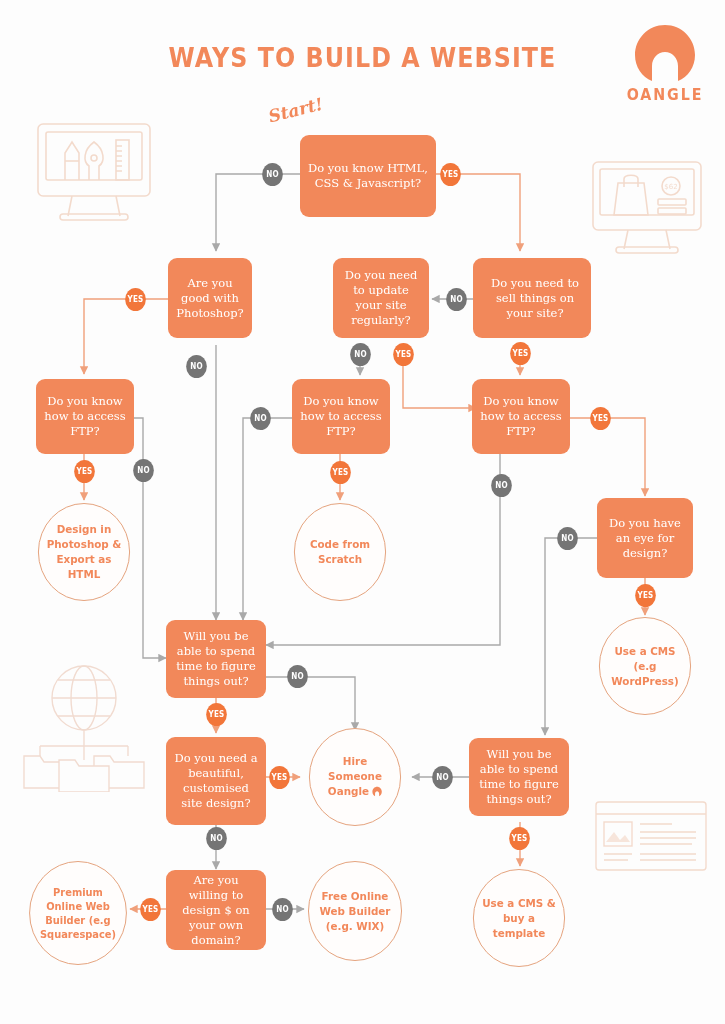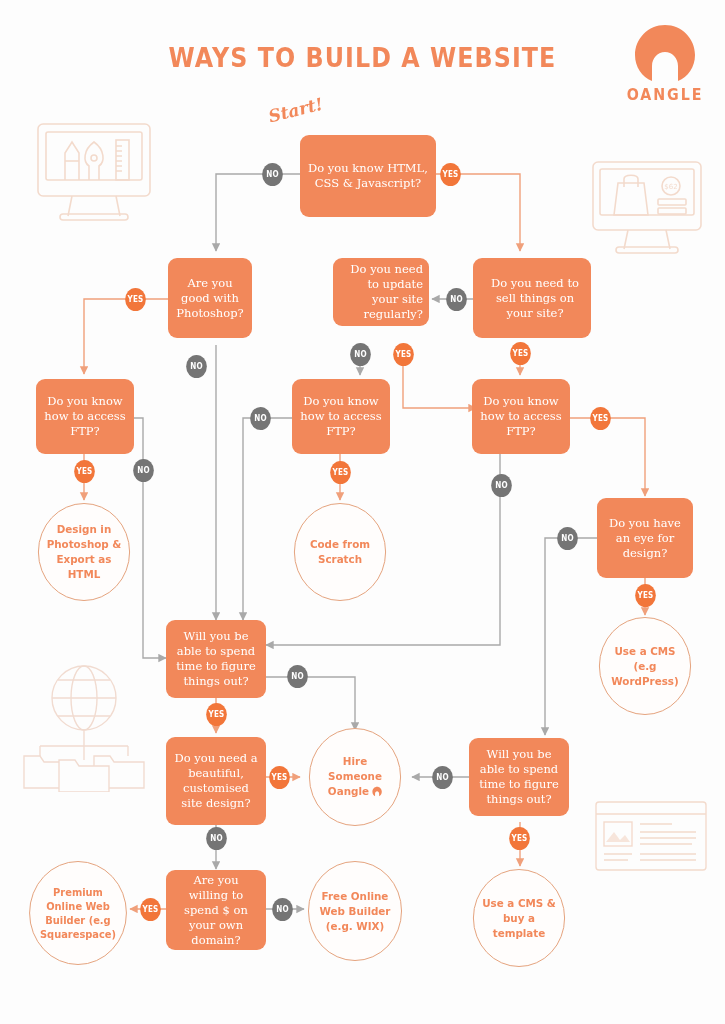--- a/index.html
+++ b/index.html
@@ -238,39 +238,39 @@
       <path d="M168 909 L130 909" stroke="#F0A07B" marker-end="url(#aorange)"></path>
 
       <path d="M266 909 L304 909" stroke="#A9A9A9" marker-end="url(#agray)"></path>
     </g>
   </svg>
 
   <div class="node q" style="left:300px;top:135px;width:136px;height:82px;">Do you know HTML, CSS &amp; Javascript?</div>
 
   <div class="node q" style="left:168px;top:258px;width:84px;height:80px;">Are you good with Photoshop?</div>
 
-  <div class="node q" style="left:333px;top:258px;width:96px;height:68px;text-align:right;">Do you need to update your site regularly?</div>
+  <div class="node q" style="left:333px;top:258px;width:96px;height:80px;">Do you need to update your site regularly?</div>
 
   <div class="node q" style="left:473px;top:258px;width:118px;height:80px;padding-left:12px;">Do you need to sell things on your site?</div>
 
   <div class="node q" style="left:36px;top:379px;width:98px;height:75px;">Do you know how to access FTP?</div>
 
   <div class="node q" style="left:292px;top:379px;width:98px;height:75px;">Do you know how to access FTP?</div>
 
   <div class="node q" style="left:472px;top:379px;width:98px;height:75px;">Do you know how to access FTP?</div>
 
   <div class="node q" style="left:597px;top:498px;width:96px;height:80px;">Do you have an eye for design?</div>
 
   <div class="node q" style="left:166px;top:620px;width:100px;height:78px;">Will you be able to spend time to figure things out?</div>
 
   <div class="node q" style="left:469px;top:738px;width:100px;height:78px;">Will you be able to spend time to figure things out?</div>
 
   <div class="node q" style="left:166px;top:737px;width:100px;height:88px;">Do you need a beautiful, customised site design?</div>
 
-  <div class="node q" style="left:166px;top:870px;width:100px;height:80px;">Are you willing to spend $ on your own domain?</div>
+  <div class="node q" style="left:166px;top:870px;width:100px;height:80px;">Are you willing to design $ on your own domain?</div>
 
   <div class="outcome" style="left:35px;top:503px;width:98px;height:98px;">
     <span class="inner">Design in Photoshop &amp; Export as HTML</span>
   </div>
 
   <div class="outcome" style="left:291px;top:503px;width:98px;height:98px;">
     <span class="inner">Code from Scratch</span>
   </div>
 
   <div class="outcome" style="left:596px;top:617px;width:98px;height:98px;">

